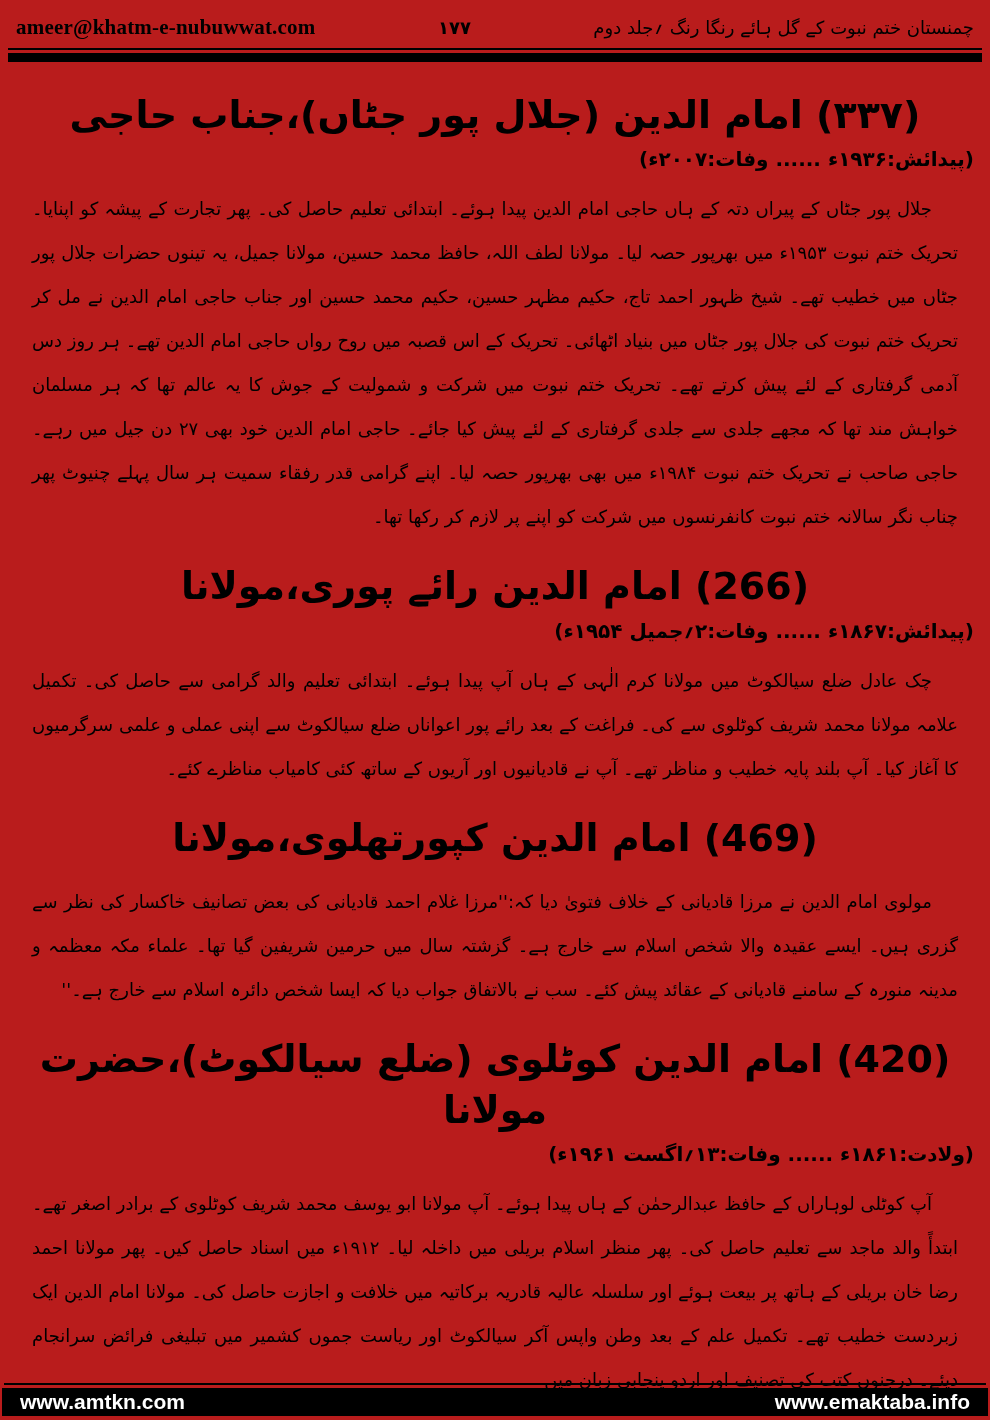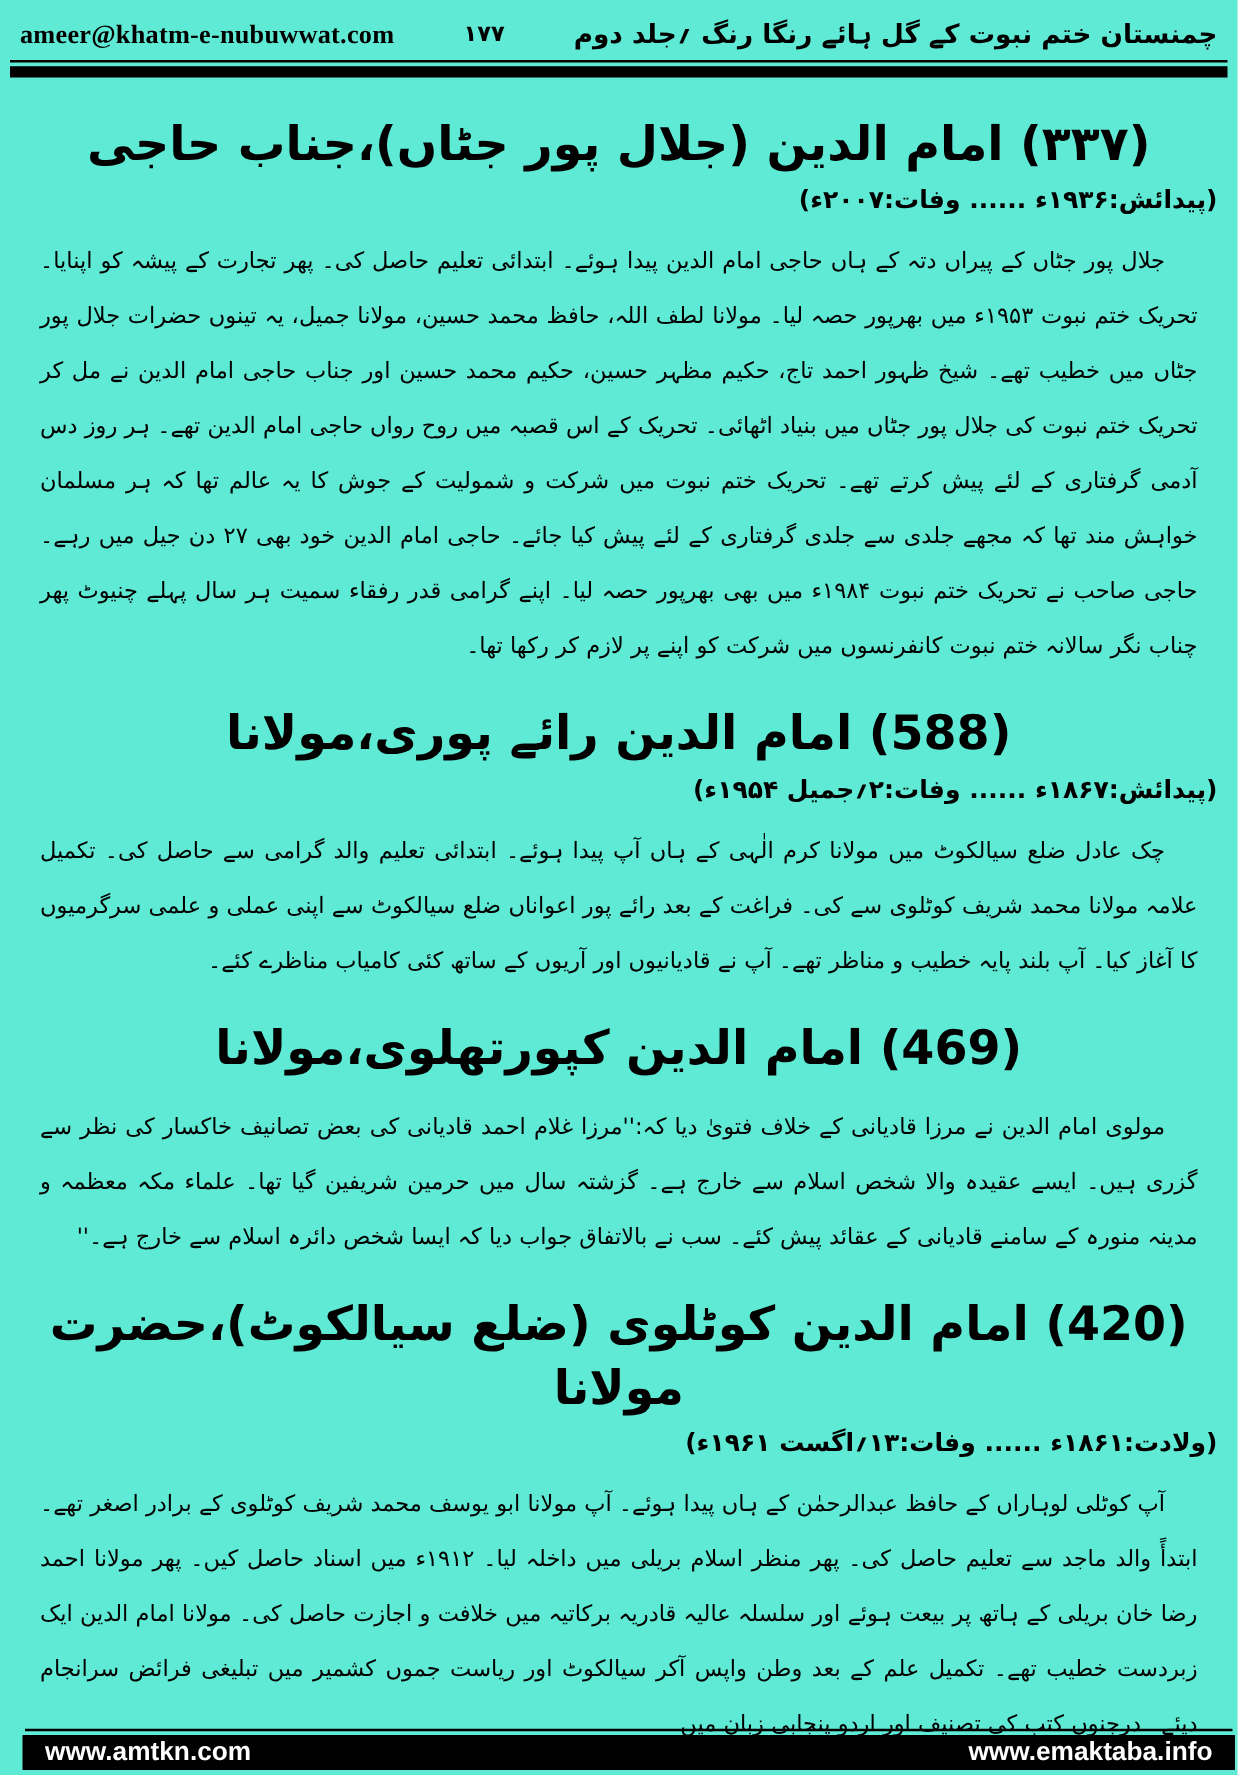--- a/index.html
+++ b/index.html
@@ -1,21 +1,21 @@
 <!DOCTYPE html>
 <html lang="ur"><head>
 <meta charset="utf-8">
 <style>
   html, body { margin: 0; padding: 0; background: #e8e8e8; }
   .page {
     position: relative;
     width: 990px;
     height: 1420px;
     margin: 0 auto;
-    background: #5eead4;
+    background: #b91c1c;
     color: #000;
     overflow: hidden;
     box-sizing: border-box;
     font-family: "DejaVu Sans", sans-serif;
   }
 
   
   .header {
     display: flex;
     align-items: center;
@@ -29,22 +29,22 @@
     font-size: 21px;
     letter-spacing: 0.2px;
     direction: ltr;
   }
   .header-pagenum {
     font-size: 18px;
     font-weight: bold;
     direction: rtl;
   }
   .header-title {
-    font-size: 21px;
-    font-weight: bold;
+    font-size: 18px;
+    font-weight: normal;
     direction: rtl;
     text-align: left;
   }
 
   .rule-thin  { height: 2px;  background: #000; margin: 0 8px; }
   .rule-thick { height: 9px;  background: #000; margin: 3px 8px 0 8px; }
 
   
   .content {
     padding: 6px 16px 0 16px;
@@ -70,21 +70,21 @@
     line-height: 44px;
     text-align: justify;
     text-indent: 26px;
     direction: rtl;
     margin: 16px;
   }
 
   
   .footer-wrap {
     position: absolute;
-    left: 16px; right: 0; bottom: 4px; border-radius: 16px;
+    left: 0; right: 0; bottom: 4px; border-radius: 16px;
   }
   .footer-rule { height: 2px; background: #000; margin: 0 4px 3px 4px; }
   .footer-bar {
     background: #000;
     color: #fff;
     height: 28px;
     margin: 0 2px;
     display: flex;
     align-items: center;
     justify-content: space-between;
@@ -110,21 +110,21 @@
 
   <div class="content">
 
     <div>
       <div class="section-heading">(۳۳۷) امام الدین (جلال پور جٹاں)،جناب حاجی</div>
       <div class="section-dates">(پیدائش:۱۹۳۶ء ...... وفات:۲۰۰۷ء)</div>
       <p class="section-body">جلال پور جٹاں کے پیراں دتہ کے ہاں حاجی امام الدین پیدا ہوئے۔ ابتدائی تعلیم حاصل کی۔ پھر تجارت کے پیشہ کو اپنایا۔ تحریک ختم نبوت ۱۹۵۳ء میں بھرپور حصہ لیا۔ مولانا لطف اللہ، حافظ محمد حسین، مولانا جمیل، یہ تینوں حضرات جلال پور جٹاں میں خطیب تھے۔ شیخ ظہور احمد تاج، حکیم مظہر حسین، حکیم محمد حسین اور جناب حاجی امام الدین نے مل کر تحریک ختم نبوت کی جلال پور جٹاں میں بنیاد اٹھائی۔ تحریک کے اس قصبہ میں روح رواں حاجی امام الدین تھے۔ ہر روز دس آدمی گرفتاری کے لئے پیش کرتے تھے۔ تحریک ختم نبوت میں شرکت و شمولیت کے جوش کا یہ عالم تھا کہ ہر مسلمان خواہش مند تھا کہ مجھے جلدی سے جلدی گرفتاری کے لئے پیش کیا جائے۔ حاجی امام الدین خود بھی ۲۷ دن جیل میں رہے۔ حاجی صاحب نے تحریک ختم نبوت ۱۹۸۴ء میں بھی بھرپور حصہ لیا۔ اپنے گرامی قدر رفقاء سمیت ہر سال پہلے چنیوٹ پھر چناب نگر سالانہ ختم نبوت کانفرنسوں میں شرکت کو اپنے پر لازم کر رکھا تھا۔</p>
     </div>
 
     <div>
-      <div class="section-heading">(588) امام الدین رائے پوری،مولانا</div>
+      <div class="section-heading">(266) امام الدین رائے پوری،مولانا</div>
       <div class="section-dates">(پیدائش:۱۸۶۷ء ...... وفات:۲؍جمیل ۱۹۵۴ء)</div>
       <p class="section-body">چک عادل ضلع سیالکوٹ میں مولانا کرم الٰہی کے ہاں آپ پیدا ہوئے۔ ابتدائی تعلیم والد گرامی سے حاصل کی۔ تکمیل علامہ مولانا محمد شریف کوٹلوی سے کی۔ فراغت کے بعد رائے پور اعواناں ضلع سیالکوٹ سے اپنی عملی و علمی سرگرمیوں کا آغاز کیا۔ آپ بلند پایہ خطیب و مناظر تھے۔ آپ نے قادیانیوں اور آریوں کے ساتھ کئی کامیاب مناظرے کئے۔</p>
     </div>
 
     <div>
       <div class="section-heading">(469) امام الدین کپورتھلوی،مولانا</div>
       <p class="section-body">مولوی امام الدین نے مرزا قادیانی کے خلاف فتویٰ دیا کہ:''مرزا غلام احمد قادیانی کی بعض تصانیف خاکسار کی نظر سے گزری ہیں۔ ایسے عقیدہ والا شخص اسلام سے خارج ہے۔ گزشتہ سال میں حرمین شریفین گیا تھا۔ علماء مکہ معظمہ و مدینہ منورہ کے سامنے قادیانی کے عقائد پیش کئے۔ سب نے بالاتفاق جواب دیا کہ ایسا شخص دائرہ اسلام سے خارج ہے۔''</p>
     </div>
 
     <div>

